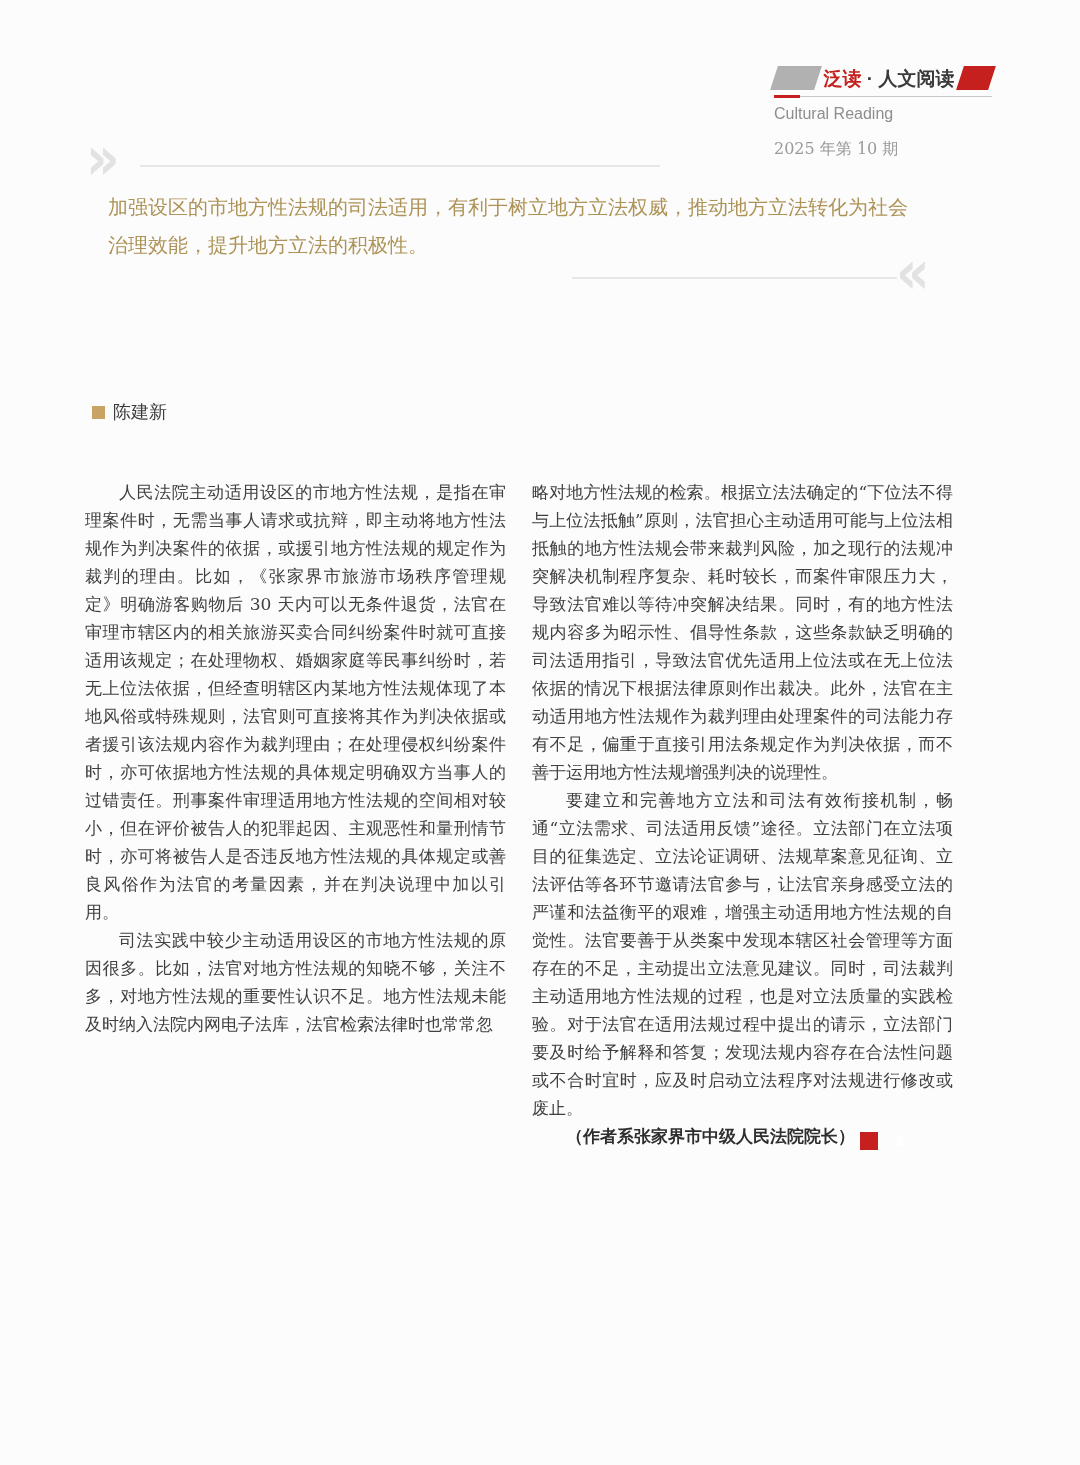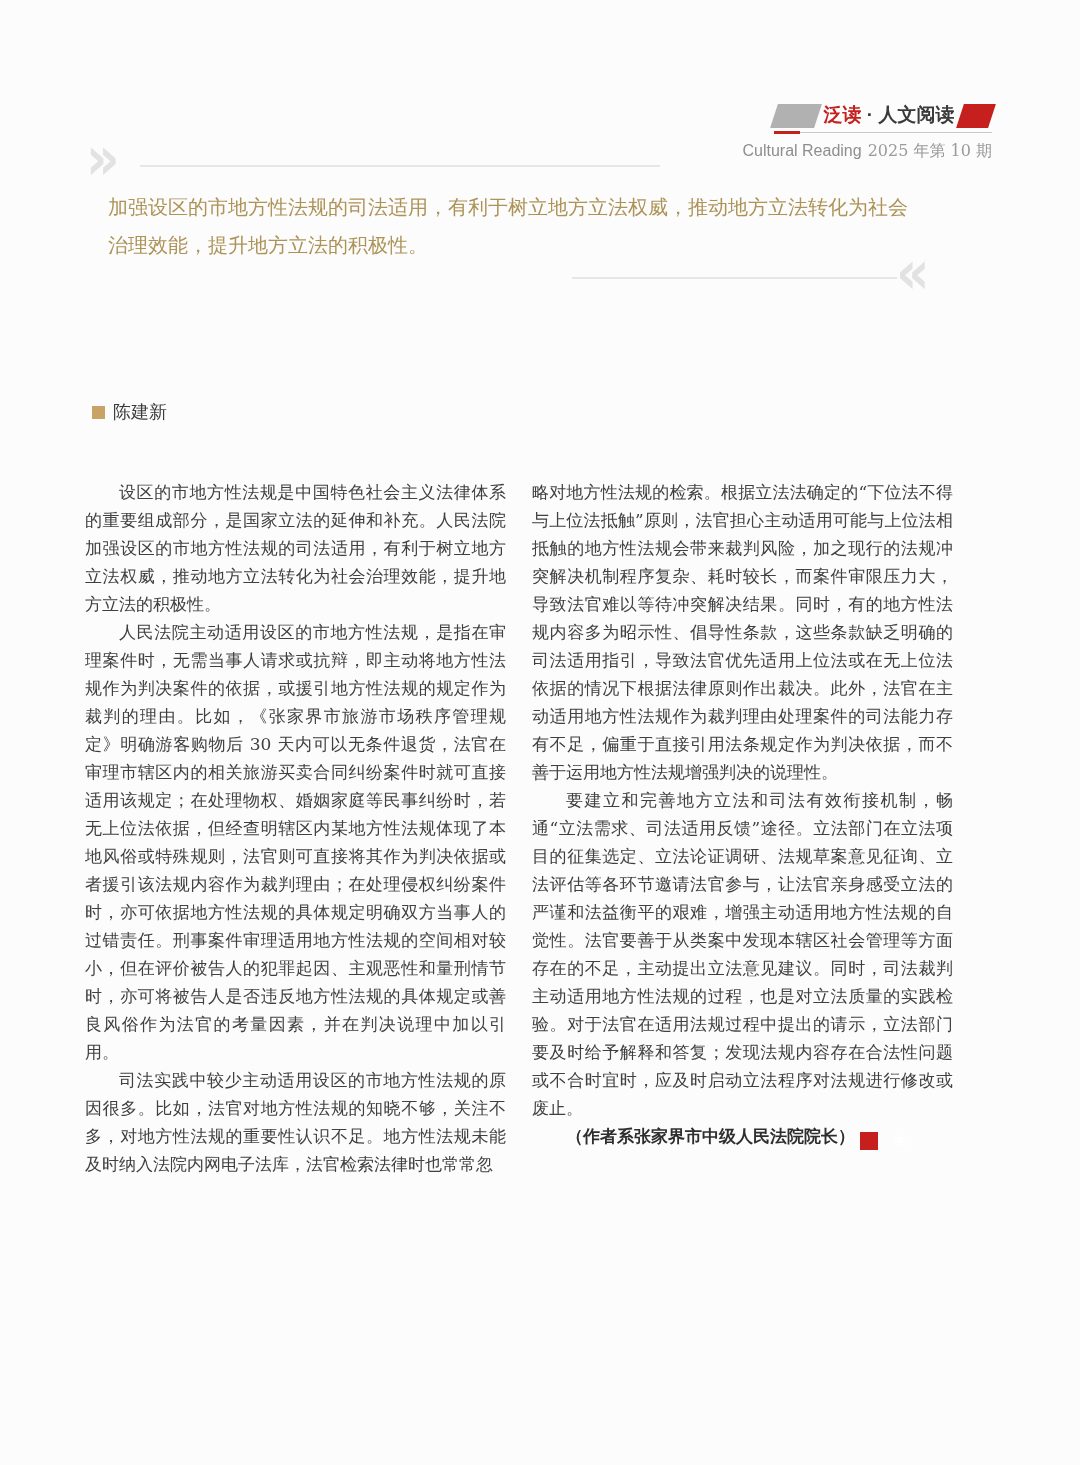--- a/index.html
+++ b/index.html
@@ -4,33 +4,33 @@
 <style>
   html,body { margin:0; padding:0; background:#e9e9e9; }
   .page {
     position:relative; width:1080px; height:1465px; margin:0 auto;
     background:#fcfcfc; overflow:hidden;
     font-family:"DejaVu Serif","Liberation Serif",serif;
   }
 
   
   .header { position:absolute; top:66px; right:88px; width:218px; }
-  .header-band { display:flex; align-items:flex-end; justify-content:space-between;margin-top:36px; }
+  .header-band { display:flex; align-items:flex-start; justify-content:space-between; }
   .pgram { height:24px; transform:skewX(-18deg); }
   .pgram-gray { width:58px; background:#b1b1b1; }
   .pgram-red  { width:42px; background:#c5201d; }
   .header-band-text {
     font-family:"Liberation Sans",sans-serif; font-weight:bold;
     font-size:19px; white-space:nowrap; padding:0 6px; color:#3a3a3a;
   }
   .header-band-text .red-part { color:#c5201d; }
   .header-rule { position:relative; height:3px; margin-top:3px; }
   .header-rule-line { position:absolute; left:0; right:0; top:1px; height:1px; background:#c9c9c9; }
   .header-rule-red  { position:absolute; left:0; top:0; width:26px; height:3px; background:#c5201d; }
-  .header-sub { margin-top:7px; display:flex; align-items:baseline; justify-content:flex-end; gap:6px; white-space:nowrap; }
+  .header-sub { margin-top:7px; display:flex; align-items:baseline; justify-content:flex-end; gap:16px; white-space:nowrap;flex-direction:column; }
   .header-sub-en { font-family:"Liberation Sans",sans-serif; font-size:16px; color:#8e8e8e; }
   .header-sub-issue { font-size:16px; color:#9a9a9a; }
 
   
   .quote-open-icon {
     position:absolute; left:86px; top:128px; font-size:52px; font-weight:bold;
     color:#e2e2e2; font-family:"DejaVu Sans",sans-serif; transform:scaleY(1.15);
   }
   .quote-top-line { position:absolute; left:140px; top:165px; width:520px; height:2px; background:#e7e7e7; }
   .quote-text {
@@ -118,21 +118,20 @@
   <div class="quote-bottom-line"></div>
   <div class="quote-close-icon">«</div>
 
   <div class="author-line">
     <span class="author-square"></span>
     <span class="author-name">陈建新</span>
   </div>
 
   <div class="body-columns">
     <div class="col">
-      <p>设区的市地方性法规是中国特色社会主义法律体系的重要组成部分，是国家立法的延伸和补充。人民法院加强设区的市地方性法规的司法适用，有利于树立地方立法权威，推动地方立法转化为社会治理效能，提升地方立法的积极性。</p>
       <p>人民法院主动适用设区的市地方性法规，是指在审理案件时，无需当事人请求或抗辩，即主动将地方性法规作为判决案件的依据，或援引地方性法规的规定作为裁判的理由。比如，《张家界市旅游市场秩序管理规定》明确游客购物后 30 天内可以无条件退货，法官在审理市辖区内的相关旅游买卖合同纠纷案件时就可直接适用该规定；在处理物权、婚姻家庭等民事纠纷时，若无上位法依据，但经查明辖区内某地方性法规体现了本地风俗或特殊规则，法官则可直接将其作为判决依据或者援引该法规内容作为裁判理由；在处理侵权纠纷案件时，亦可依据地方性法规的具体规定明确双方当事人的过错责任。刑事案件审理适用地方性法规的空间相对较小，但在评价被告人的犯罪起因、主观恶性和量刑情节时，亦可将被告人是否违反地方性法规的具体规定或善良风俗作为法官的考量因素，并在判决说理中加以引用。</p>
       <p>司法实践中较少主动适用设区的市地方性法规的原因很多。比如，法官对地方性法规的知晓不够，关注不多，对地方性法规的重要性认识不足。地方性法规未能及时纳入法院内网电子法库，法官检索法律时也常常忽</p>
     </div>
     <div class="col">
       <p class="no-indent">略对地方性法规的检索。根据立法法确定的“下位法不得与上位法抵触”原则，法官担心主动适用可能与上位法相抵触的地方性法规会带来裁判风险，加之现行的法规冲突解决机制程序复杂、耗时较长，而案件审限压力大，导致法官难以等待冲突解决结果。同时，有的地方性法规内容多为昭示性、倡导性条款，这些条款缺乏明确的司法适用指引，导致法官优先适用上位法或在无上位法依据的情况下根据法律原则作出裁决。此外，法官在主动适用地方性法规作为裁判理由处理案件的司法能力存有不足，偏重于直接引用法条规定作为判决依据，而不善于运用地方性法规增强判决的说理性。</p>
       <p>要建立和完善地方立法和司法有效衔接机制，畅通“立法需求、司法适用反馈”途径。立法部门在立法项目的征集选定、立法论证调研、法规草案意见征询、立法评估等各环节邀请法官参与，让法官亲身感受立法的严谨和法益衡平的艰难，增强主动适用地方性法规的自觉性。法官要善于从类案中发现本辖区社会管理等方面存在的不足，主动提出立法意见建议。同时，司法裁判主动适用地方性法规的过程，也是对立法质量的实践检验。对于法官在适用法规过程中提出的请示，立法部门要及时给予解释和答复；发现法规内容存在合法性问题或不合时宜时，应及时启动立法程序对法规进行修改或废止。</p>
       <p class="attribution"><span>（作者系张家界市中级人民法院院长）</span><span class="end-mark">友</span></p>
     </div>
   </div>
 

